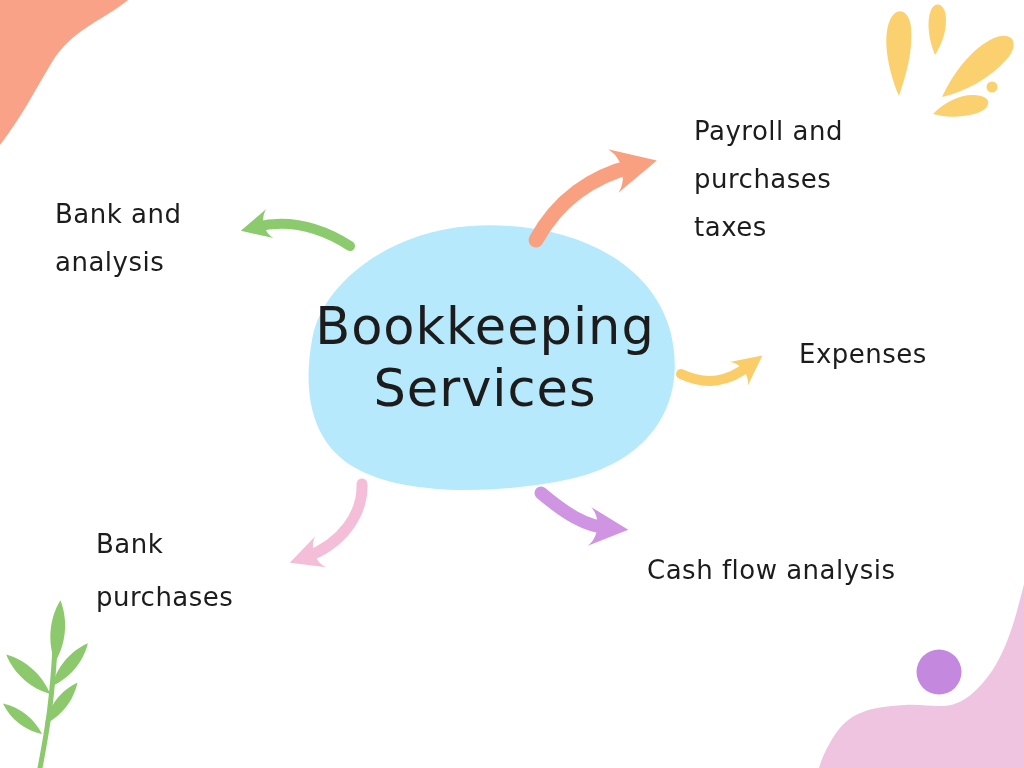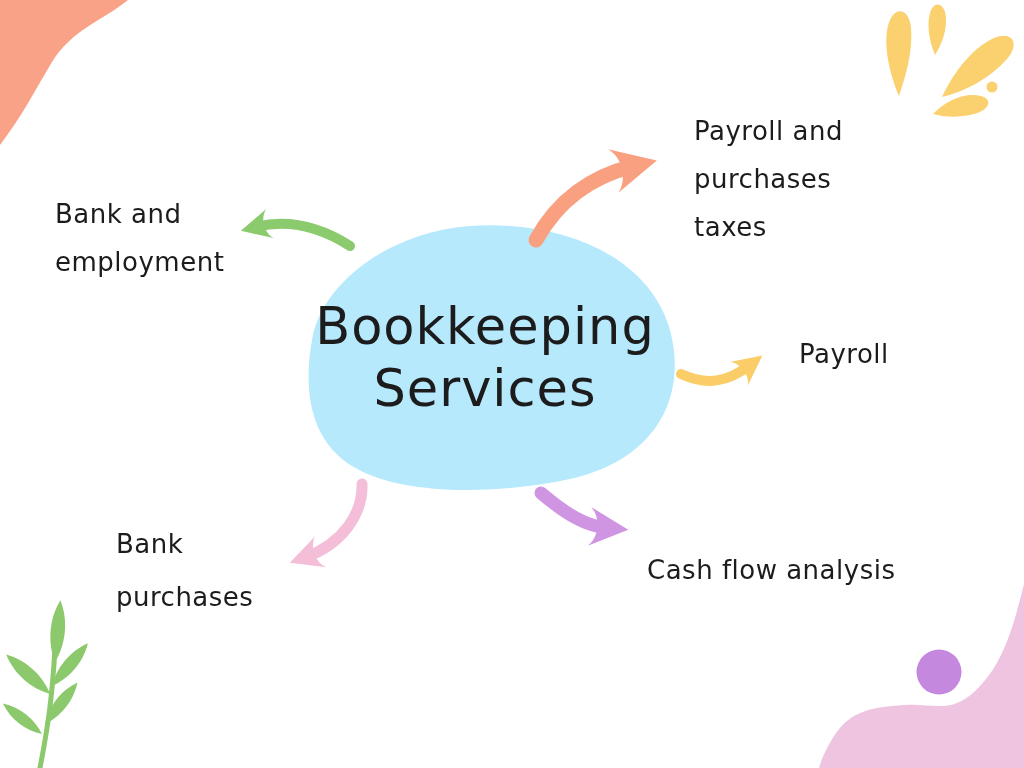--- a/index.html
+++ b/index.html
@@ -14,21 +14,21 @@
   .deco-svg{position:absolute;left:0;top:0;}
   .label{
     position:absolute;
     font-size:26px;
     font-weight:500;
     color:#1c1c1c;
     letter-spacing:0.5px;
     white-space:nowrap;
   }
   .label .line{display:block;line-height:48px;}
-  .label.bank .line{line-height:53px;margin-left:20px;}
+  .label.bank .line{line-height:53px;}
   .center-title{
     position:absolute;
     left:303px;top:296px;width:364px;
     text-align:center;
     font-size:51px;
     font-weight:500;
     color:#1c1c1c;
     letter-spacing:1px;
   }
   .center-title .line{display:block;line-height:62px;}
@@ -88,31 +88,31 @@
     <path d="M 362,484 C 363,514 342,544 306,557" fill="none" stroke-width="11" stroke-linecap="round" marker-end="url(#m4)" stroke="#F4BDD8"></path>
   </svg>
 
   <div class="center-title">
     <span class="line">Bookkeeping</span>
     <span class="line">Services</span>
   </div>
 
   <div class="label" style="left:55px;top:190px;">
     <span class="line">Bank and</span>
-    <span class="line">employment</span>
+    <span class="line">analysis</span>
   </div>
 
   <div class="label" style="left:694px;top:107px;">
     <span class="line">Payroll and</span>
     <span class="line">purchases</span>
     <span class="line">taxes</span>
   </div>
 
   <div class="label" style="left:799px;top:330px;">
-    <span class="line">Payroll</span>
+    <span class="line">Expenses</span>
   </div>
 
   <div class="label" style="left:647px;top:546px;">
     <span class="line">Cash flow analysis</span>
   </div>
 
   <div class="label bank" style="left:96px;top:518px;">
     <span class="line">Bank</span>
     <span class="line">purchases</span>
   </div>

